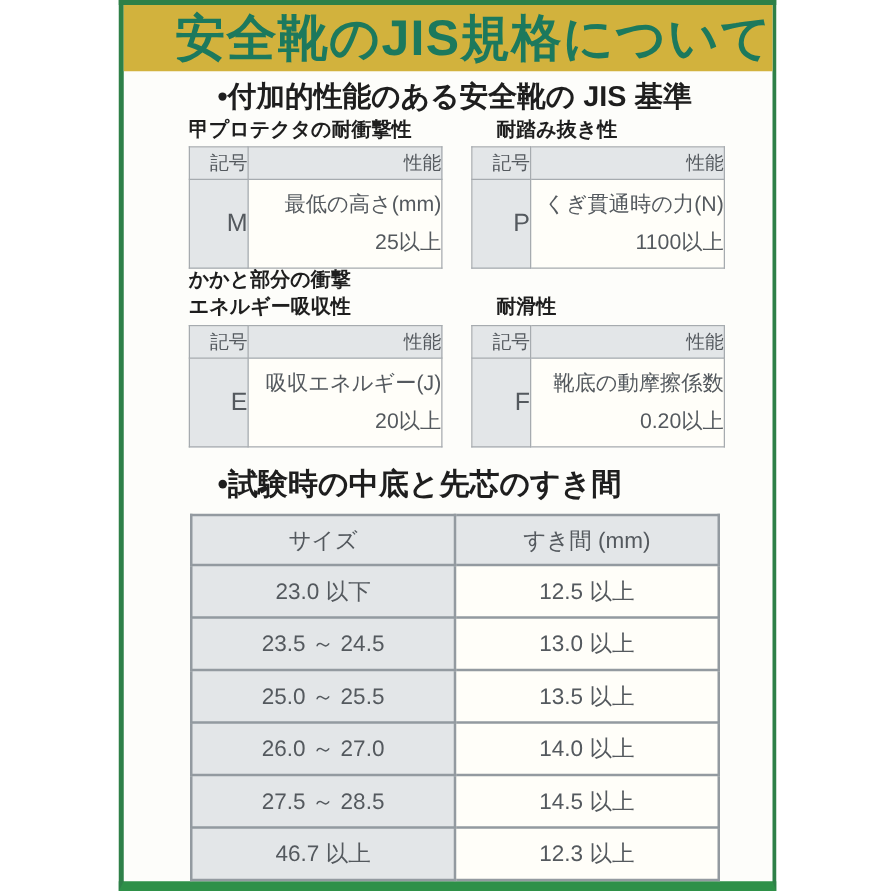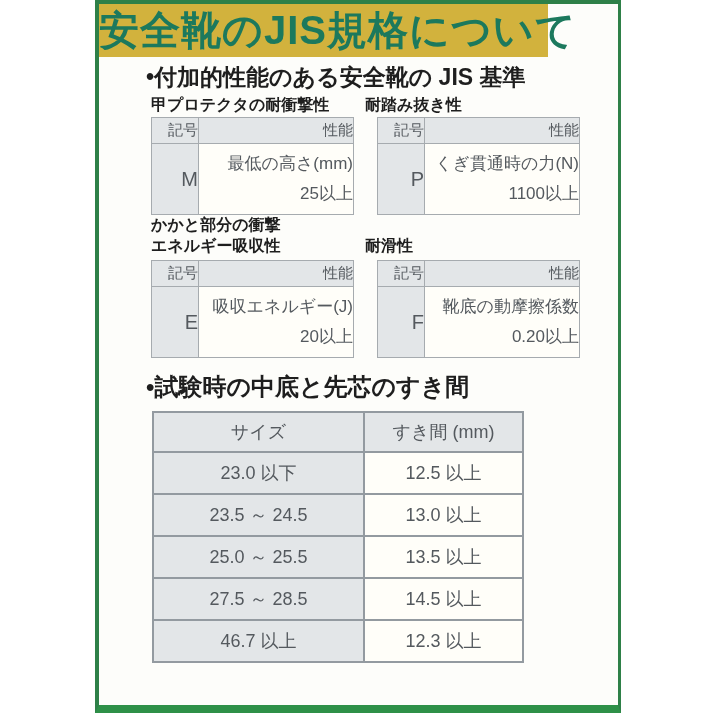--- a/index.html
+++ b/index.html
@@ -10,43 +10,43 @@
   }
   .frame{
     position:absolute;left:95px;top:0;width:526px;height:713px;
     box-sizing:border-box;background:var(--page_bg,#fdfdfa);
     border-left:4px solid var(--frame,#2e8048);
     border-right:3px solid var(--frame,#2e8048);
     border-top:4px solid var(--frame,#2e8048);
     border-bottom:8px solid var(--frame_bottom,#2e9048);
   }
   .titlebar{
-    position:absolute;left:99px;top:4px;width:449px;height:53px;
+    position:absolute;left:99px;top:4px;width:519px;height:53px;
     background:var(--titlebar_bg,#d2b23d);
-    display:flex;align-items:center;justify-content:flex-start;
+    display:flex;align-items:center;justify-content:flex-end;
   }
   .titlebar .title{
     font-size:40px;font-weight:bold;letter-spacing:1px;
     color:var(--title_text,#1c795d);white-space:nowrap;
   }
   .heading{
     position:absolute;color:var(--text_dark,#1e1e1e);
-    font-weight:600;white-space:nowrap;
+    font-weight:600;white-space:nowrap;margin-left:28px;
   }
   #heading1{left:146px;top:62px;font-size:23px;}
   #heading2{left:146px;top:371px;font-size:24px;}
   .caption{
     position:absolute;font-size:16px;font-weight:bold;
     color:var(--text_dark,#1e1e1e);line-height:21px;white-space:nowrap;
   }
   #caption-m,#caption-p{top:94px;}
   #caption-e{top:214px;}
   #caption-f{top:235px;}
   #caption-m,#caption-e{left:151px;}
-  #caption-p,#caption-f{left:365px;}
+  #caption-p,#caption-f{left:397px;}
 
   .spec-table{position:absolute;width:203px;}
   #table-m,#table-p{top:117px;}
   #table-e,#table-f{top:260px;}
   #table-m,#table-e{left:151px;}
   #table-p,#table-f{left:377px;}
   .spec-table table{
     border-collapse:collapse;width:100%;table-layout:fixed;
     color:var(--text_table,#54595e);
   }
@@ -59,21 +59,21 @@
     height:25px;background:var(--cell_gray,#e3e6e8);
     font-size:15px;font-weight:normal;
   }
   .spec-table td{height:70px;font-size:17px;}
   .spec-table td.sym{
     background:var(--cell_gray,#e3e6e8);font-size:20px;
   }
   .spec-table td.perf{background:var(--white_cell,#fffef9);}
   .spec-table td.perf .pline{line-height:30px;}
 
-  .gap-table{position:absolute;left:152px;top:411px;width:372px;}
+  .gap-table{position:absolute;left:152px;top:411px;width:424px;}
   .gap-table table{
     border-collapse:collapse;width:100%;table-layout:fixed;
     color:var(--text_table,#54595e);
   }
   .gap-table th,.gap-table td{
     border:2px solid var(--border_big,#939aa0);
     text-align:center;vertical-align:middle;padding:0;
     font-size:18px;font-weight:normal;
   }
   .gap-table col.c-size{width:211px;}
@@ -214,20 +214,24 @@
     </tr>
     <tr>
       <td class="size">23.5 ～ 24.5</td>
       <td class="gap">13.0 以上</td>
     </tr>
     <tr>
       <td class="size">25.0 ～ 25.5</td>
       <td class="gap">13.5 以上</td>
     </tr>
     <tr>
+      <td class="size">26.0 ～ 27.0</td>
+      <td class="gap">14.0 以上</td>
+    </tr>
+    <tr>
       <td class="size">27.5 ～ 28.5</td>
       <td class="gap">14.5 以上</td>
     </tr>
     <tr>
       <td class="size">46.7 以上</td>
       <td class="gap">12.3 以上</td>
     </tr>
   </tbody>
     </table>
 </div>

